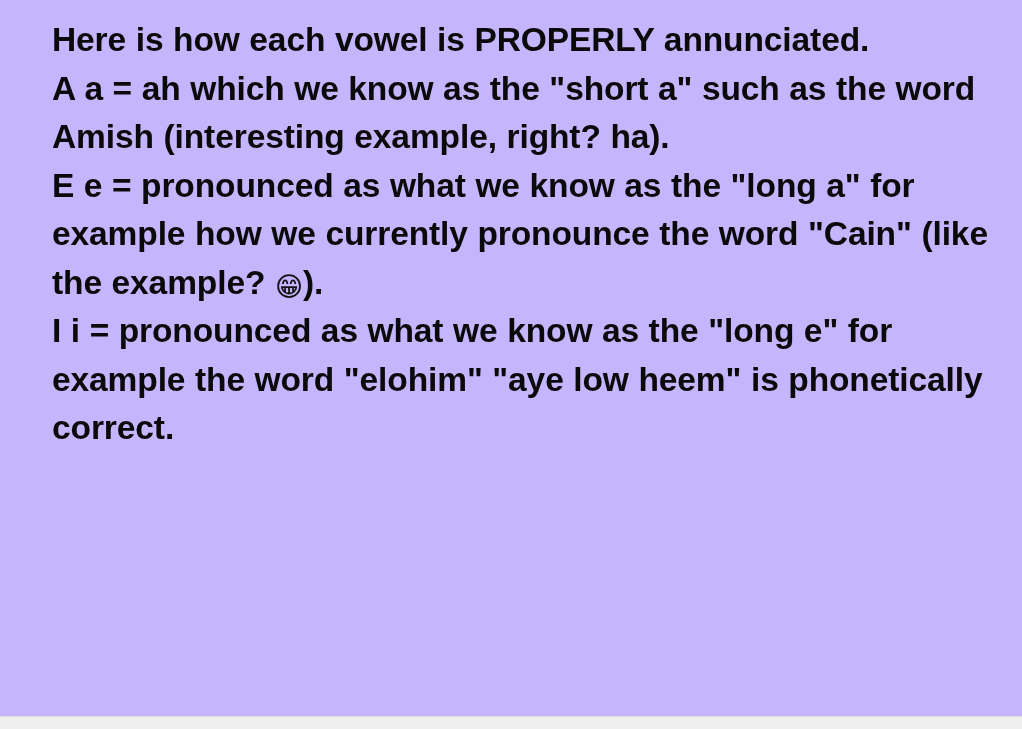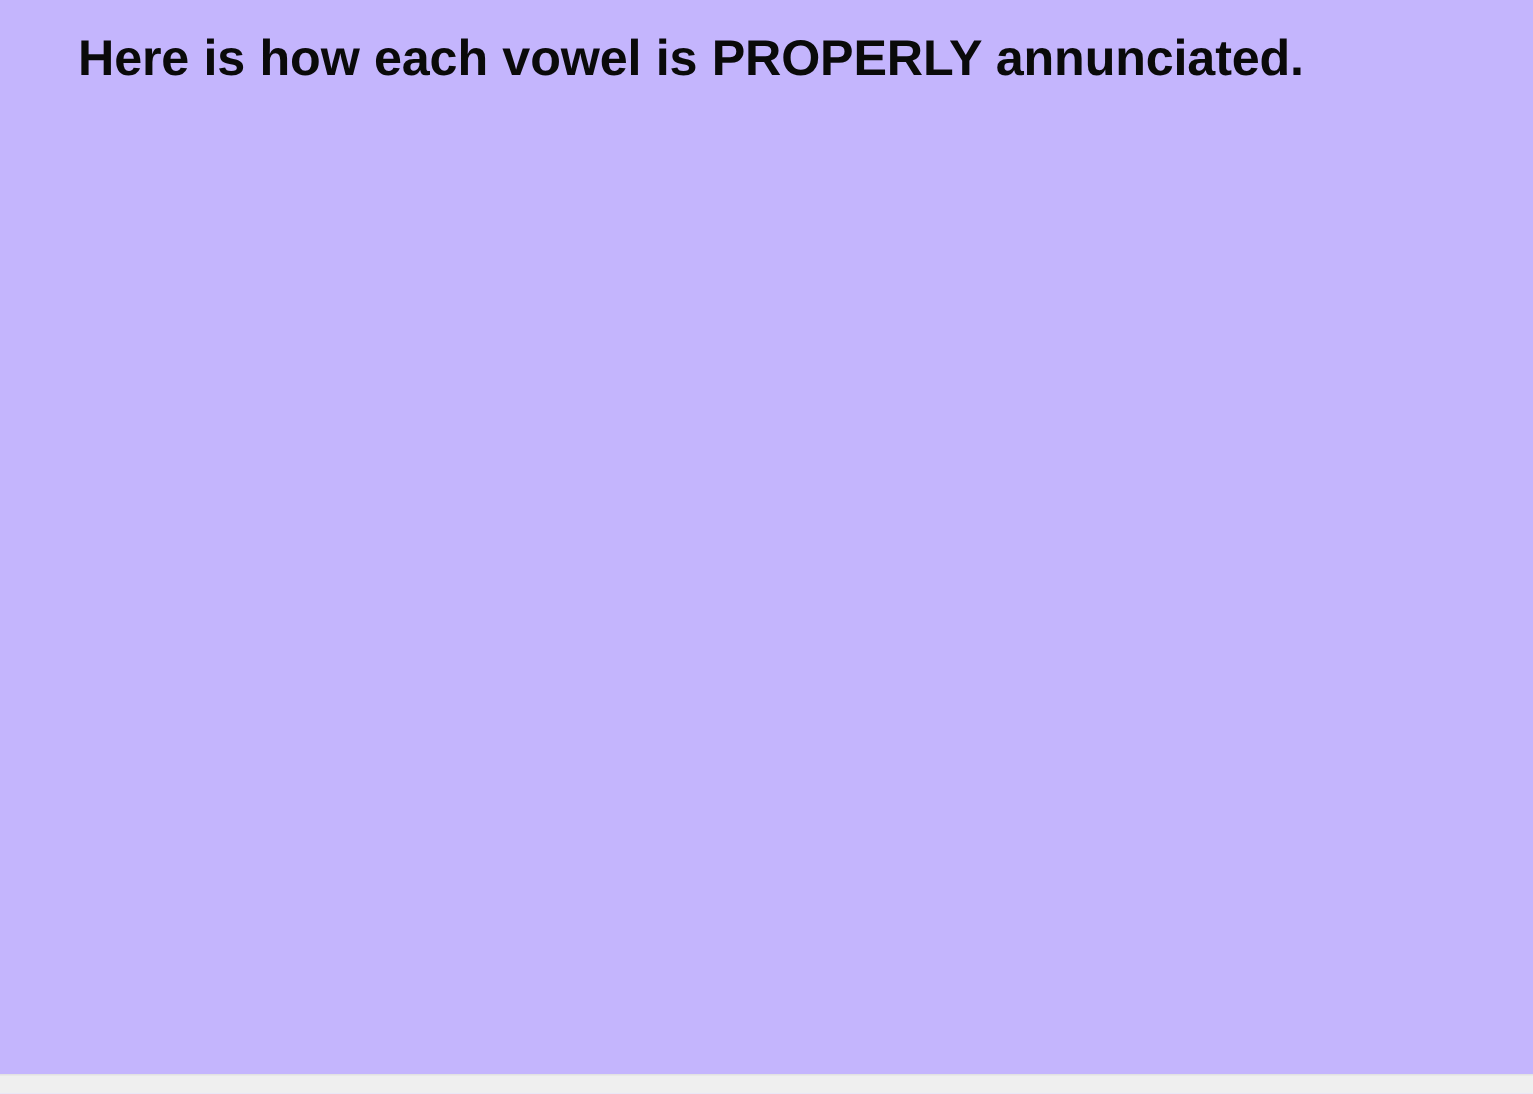--- a/index.html
+++ b/index.html
@@ -60,22 +60,25 @@
 </style>
 </head>
 <body>
 
 <div class="page">
 
   <div class="post-body">
 
     <p class="para">Here is how each vowel is PROPERLY annunciated.</p>
 
+    <p class="para"><span>A a = ah which we know as the "short a" such as the word Amish (interesting example, right? ha).</span></p>
 
+    <p class="para"><span>E e = pronounced as what we know as the "long a" for example how we currently pronounce the word "Cain" (like the example? </span><span class="emoji">😁</span><span>).</span></p>
 
+    <p class="para"><span>I i = pronounced as what we know as the "long e" for example the word "elohim" "aye low heem" is phonetically correct.</span></p>
 
 
 
   </div>
 
   <div class="footer-rule"></div>
 
 </div>
 
 </body></html>

